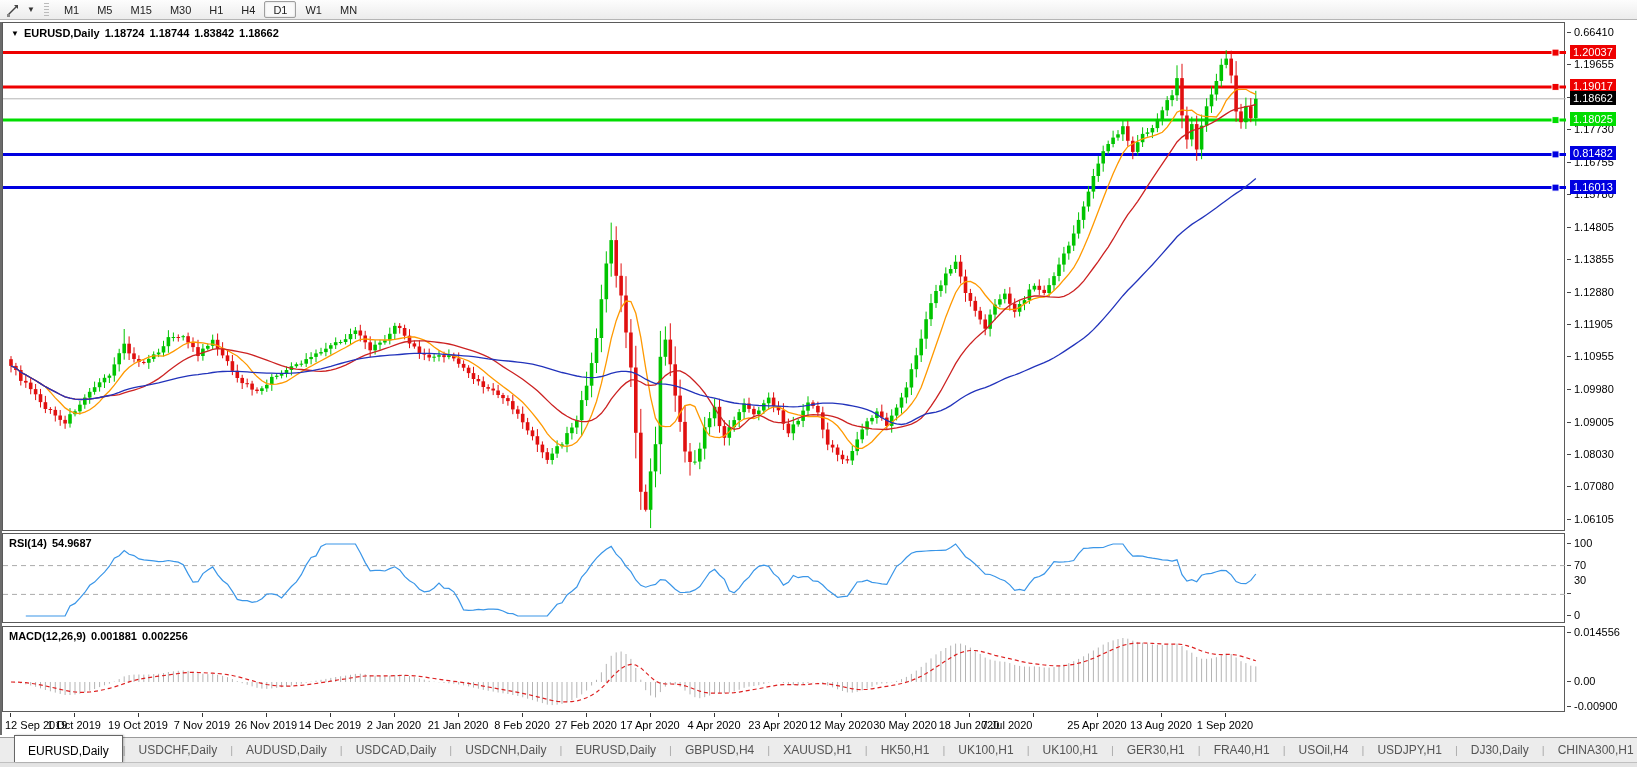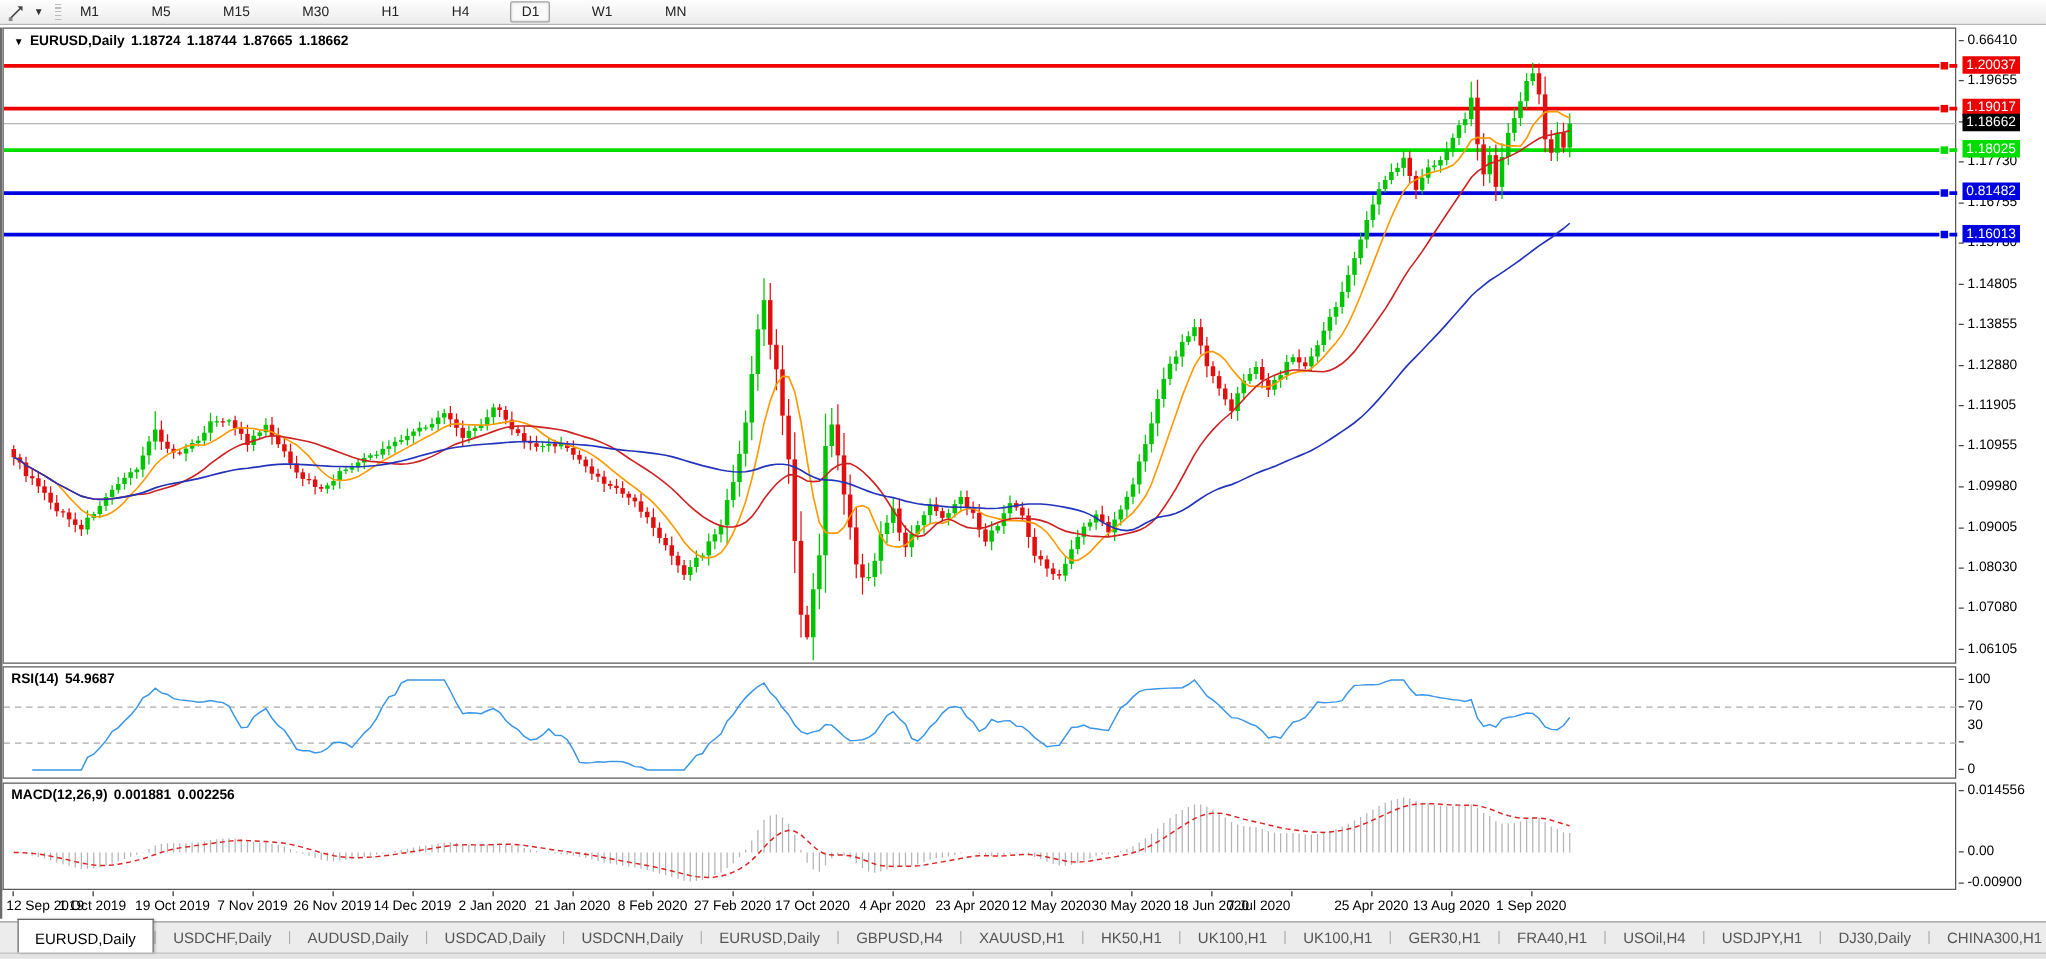--- a/index.html
+++ b/index.html
@@ -60,42 +60,42 @@
   <div id="toolbar">
     <span class="tb-icon">
       <svg width="14" height="14" viewBox="0 0 14 14">
         <line x1="2" y1="12" x2="11" y2="3" stroke="#444" stroke-width="1.4"></line>
         <path d="M8 2 L12 2 L12 6 Z" fill="#444"></path>
         <rect x="1" y="11" width="3" height="3" fill="#888"></rect>
       </svg>
     </span>
     <span class="tb-caret">▼</span>
     <span class="tb-grip"></span>
-    <div id="tf-buttons" style="display: flex; gap: 24px;">
+    <div id="tf-buttons" style="display: flex;">
         <span class="tf-btn">M1</span>
         <span class="tf-btn">M5</span>
         <span class="tf-btn">M15</span>
         <span class="tf-btn">M30</span>
         <span class="tf-btn">H1</span>
         <span class="tf-btn">H4</span>
         <span class="tf-btn active">D1</span>
         <span class="tf-btn">W1</span>
         <span class="tf-btn">MN</span>
       </div>
   </div>
 
   <div id="left-edge"></div>
 
   <div class="pane" id="main-pane">
     <div id="chart-header">
       <span class="dd">▼</span>
       <span>EURUSD,Daily</span>
       <span>1.18724</span>
       <span>1.18744</span>
-      <span>1.87665</span>
+      <span>1.83842</span>
       <span>1.18662</span>
     </div>
   <svg width="1563" height="509" viewBox="0 0 1563 509">
         <g>
           <line x1="0" y1="29.6" x2="1563" y2="29.6" stroke="#ee0000" stroke-width="3"></line>
           <rect x="1549" y="26.1" width="7" height="7" fill="#ee0000" stroke="#fff" stroke-width="1"></rect>
         </g>
         <g>
           <line x1="0" y1="63.9" x2="1563" y2="63.9" stroke="#ee0000" stroke-width="3"></line>
           <rect x="1549" y="60.4" width="7" height="7" fill="#ee0000" stroke="#fff" stroke-width="1"></rect>
@@ -1485,21 +1485,21 @@
       <div class="d-lbl" style="left:328px">14 Dec 2019</div>
       <div class="d-tick" style="left:392px"></div>
       <div class="d-lbl" style="left:392px">2 Jan 2020</div>
       <div class="d-tick" style="left:456px"></div>
       <div class="d-lbl" style="left:456px">21 Jan 2020</div>
       <div class="d-tick" style="left:520px"></div>
       <div class="d-lbl" style="left:520px">8 Feb 2020</div>
       <div class="d-tick" style="left:584px"></div>
       <div class="d-lbl" style="left:584px">27 Feb 2020</div>
       <div class="d-tick" style="left:648px"></div>
-      <div class="d-lbl" style="left:648px">17 Oct 2020</div>
+      <div class="d-lbl" style="left:648px">17 Apr 2020</div>
       <div class="d-tick" style="left:712px"></div>
       <div class="d-lbl" style="left:712px">4 Apr 2020</div>
       <div class="d-tick" style="left:776px"></div>
       <div class="d-lbl" style="left:776px">23 Apr 2020</div>
       <div class="d-tick" style="left:839px"></div>
       <div class="d-lbl" style="left:839px">12 May 2020</div>
       <div class="d-tick" style="left:903px"></div>
       <div class="d-lbl" style="left:903px">30 May 2020</div>
       <div class="d-tick" style="left:967px"></div>
       <div class="d-lbl" style="left:967px">18 Jun 2020</div>

